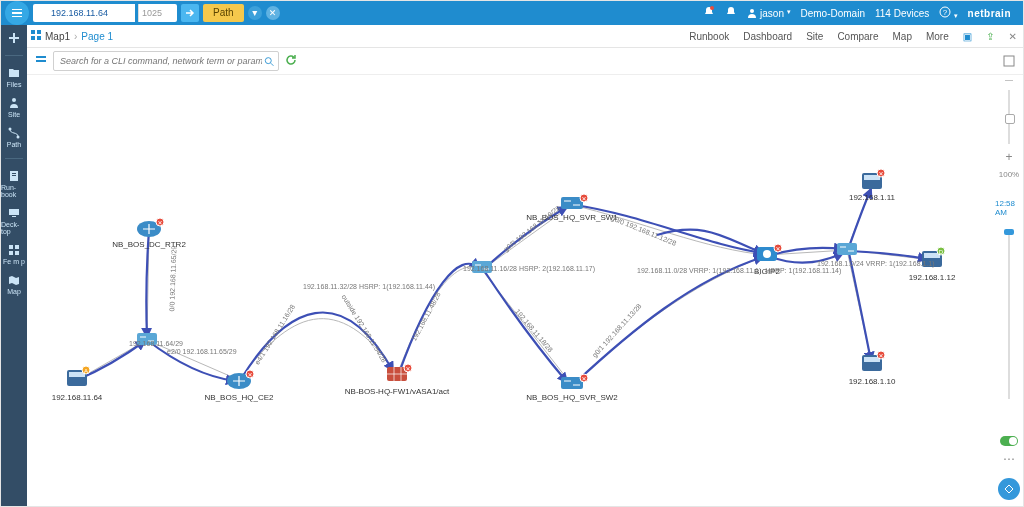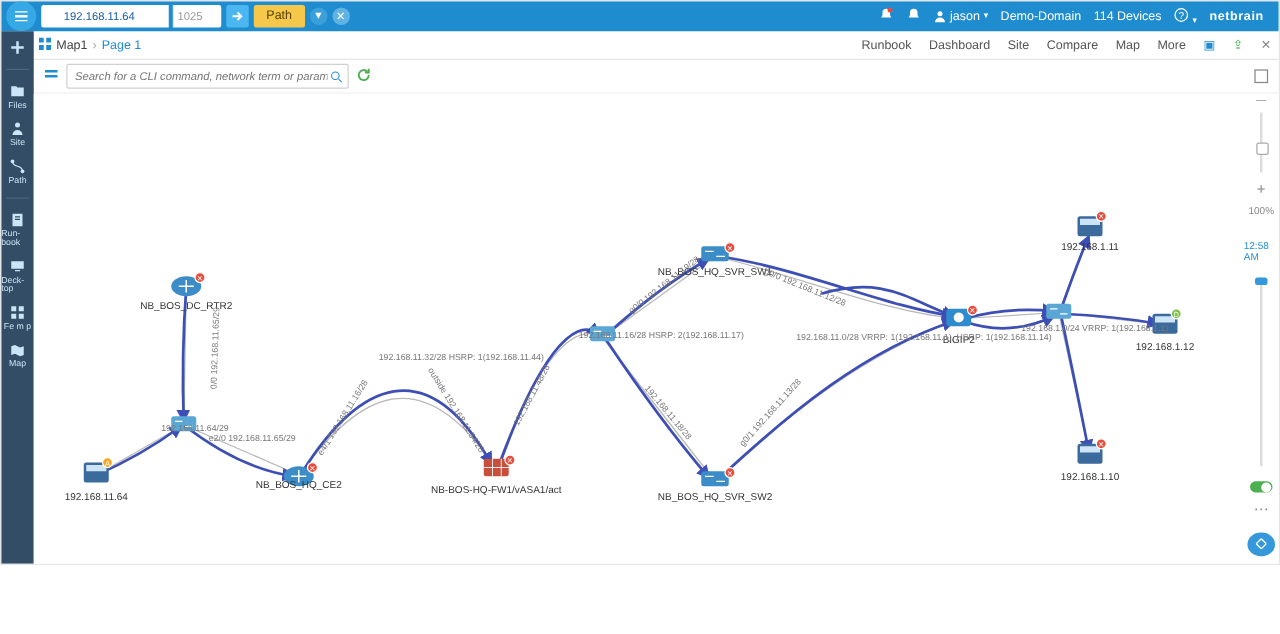--- a/index.html
+++ b/index.html
@@ -1,16 +1,16 @@
 <!DOCTYPE html>
 <html><head>
 <meta charset="utf-8">
 <style>
   html,body{margin:0;padding:0;height:100%;font-family:Arial,Helvetica,sans-serif;font-size:11px;color:#333;background:#fff;}
-  .app{width:1024px;height:452px;position:relative;display:flex;flex-direction:column;overflow:hidden;border:1px solid #e5e5e5;box-sizing:border-box;}
+  .app{width:1024px;height:507px;position:relative;display:flex;flex-direction:column;overflow:hidden;border:1px solid #e5e5e5;box-sizing:border-box;}
   
   .topbar{height:24px;background:#1f8ccf;display:flex;align-items:center;color:#fff;padding:0 4px;gap:4px;}
   .hamburger{width:24px;height:24px;display:flex;flex-direction:column;justify-content:center;align-items:center;gap:2px;background:#35a8e5;border-radius:50%;}
   .hamburger span{display:block;width:10px;height:1.5px;background:#fff;}
   .addr-input{background:#fff;border:none;height:18px;width:80px;font-size:9px;color:#1a5ca2;padding:0 4px 0 18px;border-radius:2px 0 0 2px;position:relative;}
   .addr-port{background:#fff;border:none;border-left:1px solid #ddd;height:18px;width:32px;font-size:9px;color:#999;padding:0 3px;border-radius:0 2px 2px 0;}
   .badge{position:absolute;left:3px;top:3px;width:12px;height:12px;border-radius:50%;font-size:8px;line-height:12px;text-align:center;color:#fff;}
   .badge.a{background:#f5a623;}
   .badge.d{background:#4caf50;}
   .arrow-btn{width:18px;height:18px;background:#4bb7f0;border-radius:2px;display:flex;align-items:center;justify-content:center;}
@@ -331,21 +331,21 @@
       <g class="device" transform="translate(835,280)">
         <rect x="0" y="0" width="20" height="16" rx="2" fill="#3b6a9c"></rect>
           <rect x="2" y="2" width="16" height="5" fill="#cde3f6"></rect>
         <circle cx="19" cy="0" r="4" fill="#e74c3c" stroke="#fff"></circle>
           <text x="19" y="2.5" font-size="6" text-anchor="middle" fill="#fff">✕</text>
       </g>
     </svg>
 
     <div class="node-label" style="left:50px;top:318px;">192.168.11.64</div>
     <div class="node-label" style="left:122px;top:165px;">NB_BOS_DC_RTR2</div>
-    <div class="node-label" style="left:212px;top:308px;">NB_BOS_HQ_CE2</div>
+    <div class="node-label" style="left:212px;top:318px;">NB_BOS_HQ_CE2</div>
     <div class="node-label" style="left:370px;top:312px;">NB-BOS-HQ-FW1/vASA1/act</div>
     <div class="node-label" style="left:545px;top:138px;">NB_BOS_HQ_SVR_SW1</div>
     <div class="node-label" style="left:545px;top:318px;">NB_BOS_HQ_SVR_SW2</div>
     <div class="node-label" style="left:740px;top:192px;">BIGIP2</div>
     <div class="node-label" style="left:845px;top:118px;">192.168.1.11</div>
     <div class="node-label" style="left:905px;top:198px;">192.168.1.12</div>
     <div class="node-label" style="left:845px;top:302px;">192.168.1.10</div>
 
     <div class="edge-label" style="left:102px;top:265px;transform:rotate(0deg);">192.168.11.64/29</div>
     <div class="edge-label" style="left:140px;top:273px;">e2/0 192.168.11.65/29</div>

